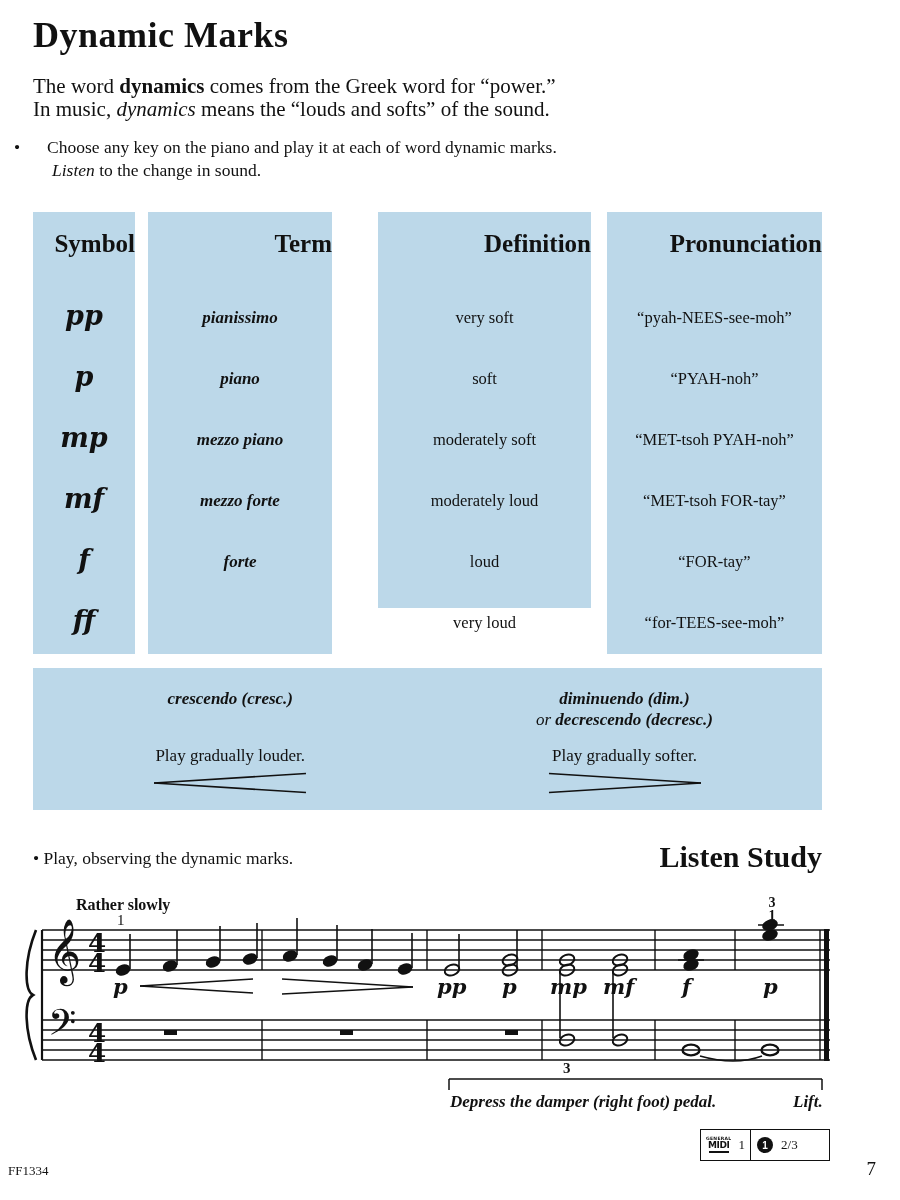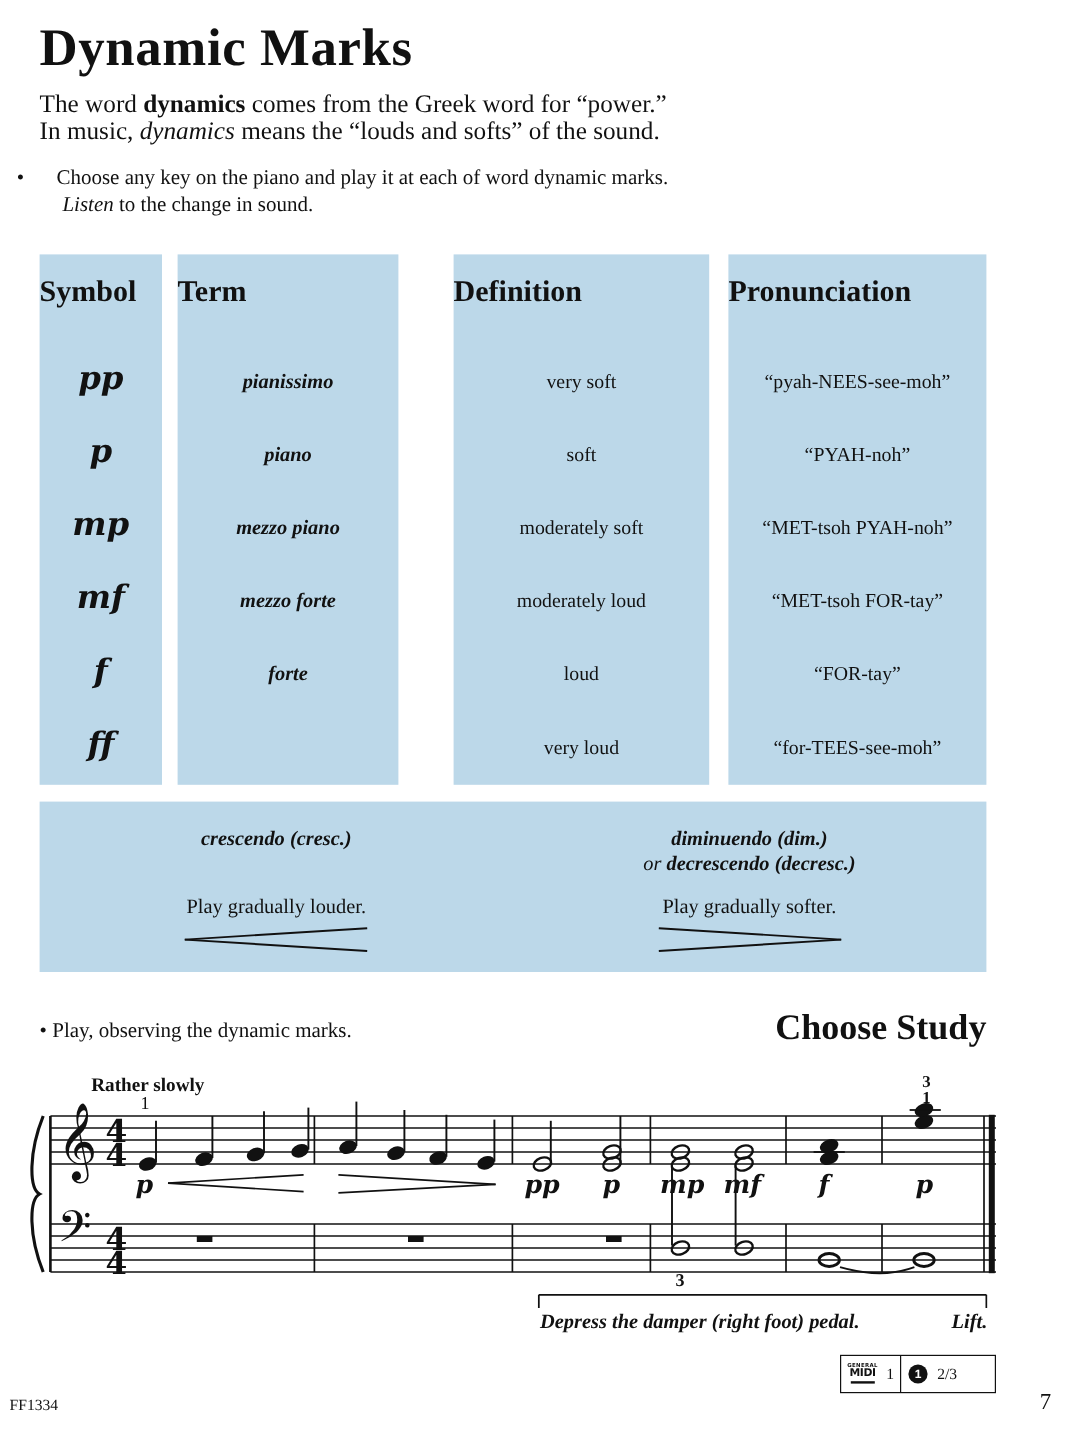--- a/index.html
+++ b/index.html
@@ -6,45 +6,45 @@
   body {
     width:900px; height:1200px; position:relative;
     background:#ffffff; color:#111111;
     font-family:"Liberation Serif", "DejaVu Serif", serif;
     overflow:hidden;
   }
   .abs { position:absolute; }
 
   
   #page-title {
-    left:33px; top:14px; font-size:44px; font-weight:bold;
+    left:33px; top:14px; font-size:36px; font-weight:bold;
     letter-spacing:0.5px;
   }
 
   
   #intro { left:33px; top:75px; font-size:21px; line-height:23px; width:700px; }
   #intro .b { font-weight:bold; }
   #intro .i { font-style:italic; }
 
   #bullet-1 { left:33px; top:136px; font-size:17.5px; line-height:23px; width:740px; }
   .bullet-dot { display:inline-block; width:14px; }
   #bullet-1 .i { font-style:italic; }
   .hang { display:block; padding-left:19px; text-indent:-19px; }
   .hang2 { display:block; padding-left:19px; }
 
   
   #dyn-table { left:0; top:212px; width:900px; height:442px; }
   .col { position:absolute; top:0; background:#bcd8e9; }
   .col.c1 { left:33px;  width:102px; height:442px; }
   .col.c2 { left:148px; width:184px; height:442px; }
-  .col.c3 { left:378px; width:213px; height:442px; }
+  .col.c3 { left:378px; width:213px; height:396px; }
   .col.c4 { left:607px; width:215px; height:442px; }
 
   .col-head {
-    position:absolute; left:0; right:0; top:18px; text-align:left;
+    position:absolute; left:0; right:0; top:18px; text-align:right;
     font-size:25px; font-weight:bold;
   }
   .cell {
     position:absolute; left:0; right:0; text-align:center;
     font-size:16.5px;
   }
   .cell.sym {
     font-family:"DejaVu Serif", serif;
     font-style:italic; font-weight:bold; font-size:27px;
   }
@@ -203,21 +203,21 @@
     <div class="cd-hair">
       <svg width="156" height="22" viewBox="0 0 156 22">
         <line x1="2" y1="1.5" x2="154" y2="11" stroke="#111" stroke-width="1.6"></line>
         <line x1="2" y1="20.5" x2="154" y2="11" stroke="#111" stroke-width="1.6"></line>
       </svg>
     </div>
   </div>
 </div>
 
 <div class="abs" id="bullet-2">• Play, observing the dynamic marks.</div>
-<div class="abs" id="study-title">Choose Study</div>
+<div class="abs" id="study-title">Listen Study</div>
 
 <div class="abs" id="score">
   <svg width="900" height="190" viewBox="0 0 900 190">
     <g stroke="#111" stroke-width="1.3">
 
       <line x1="42" y1="40" x2="830" y2="40"></line>
       <line x1="42" y1="50" x2="830" y2="50"></line>
       <line x1="42" y1="60" x2="830" y2="60"></line>
       <line x1="42" y1="70" x2="830" y2="70"></line>
       <line x1="42" y1="80" x2="830" y2="80"></line>

